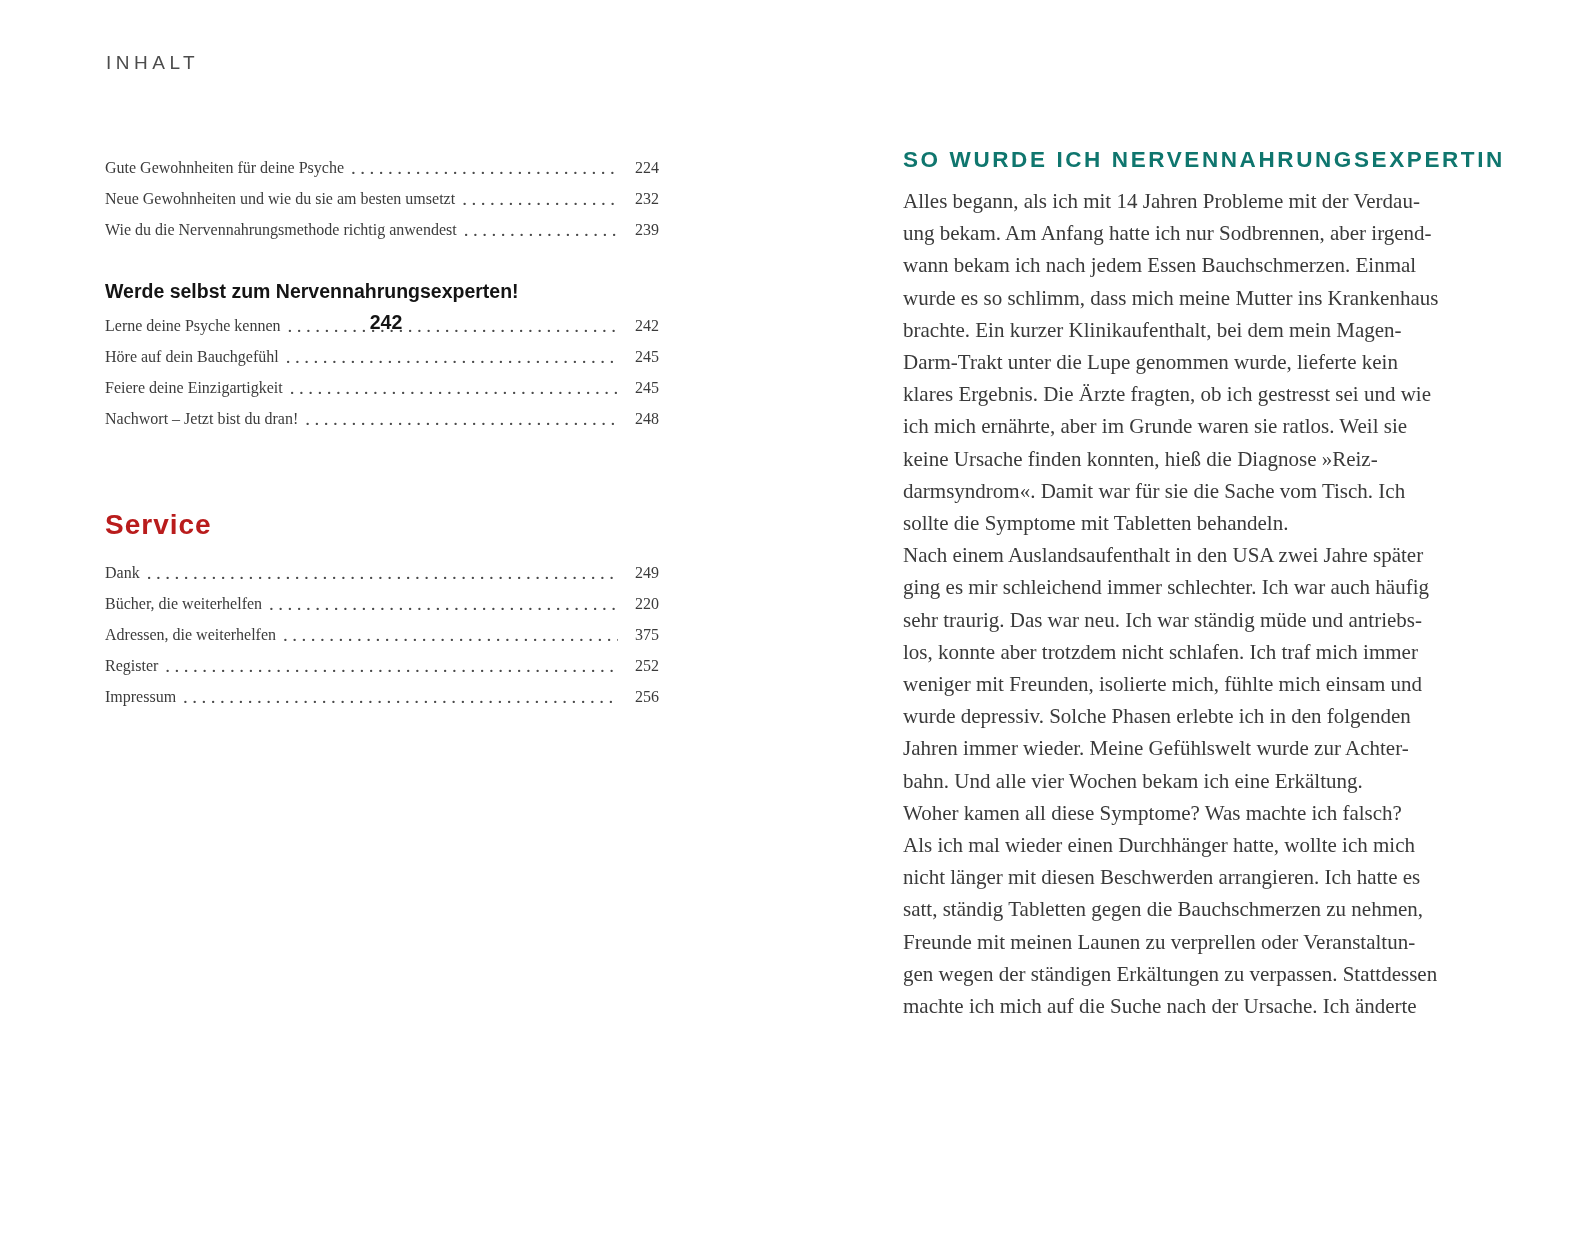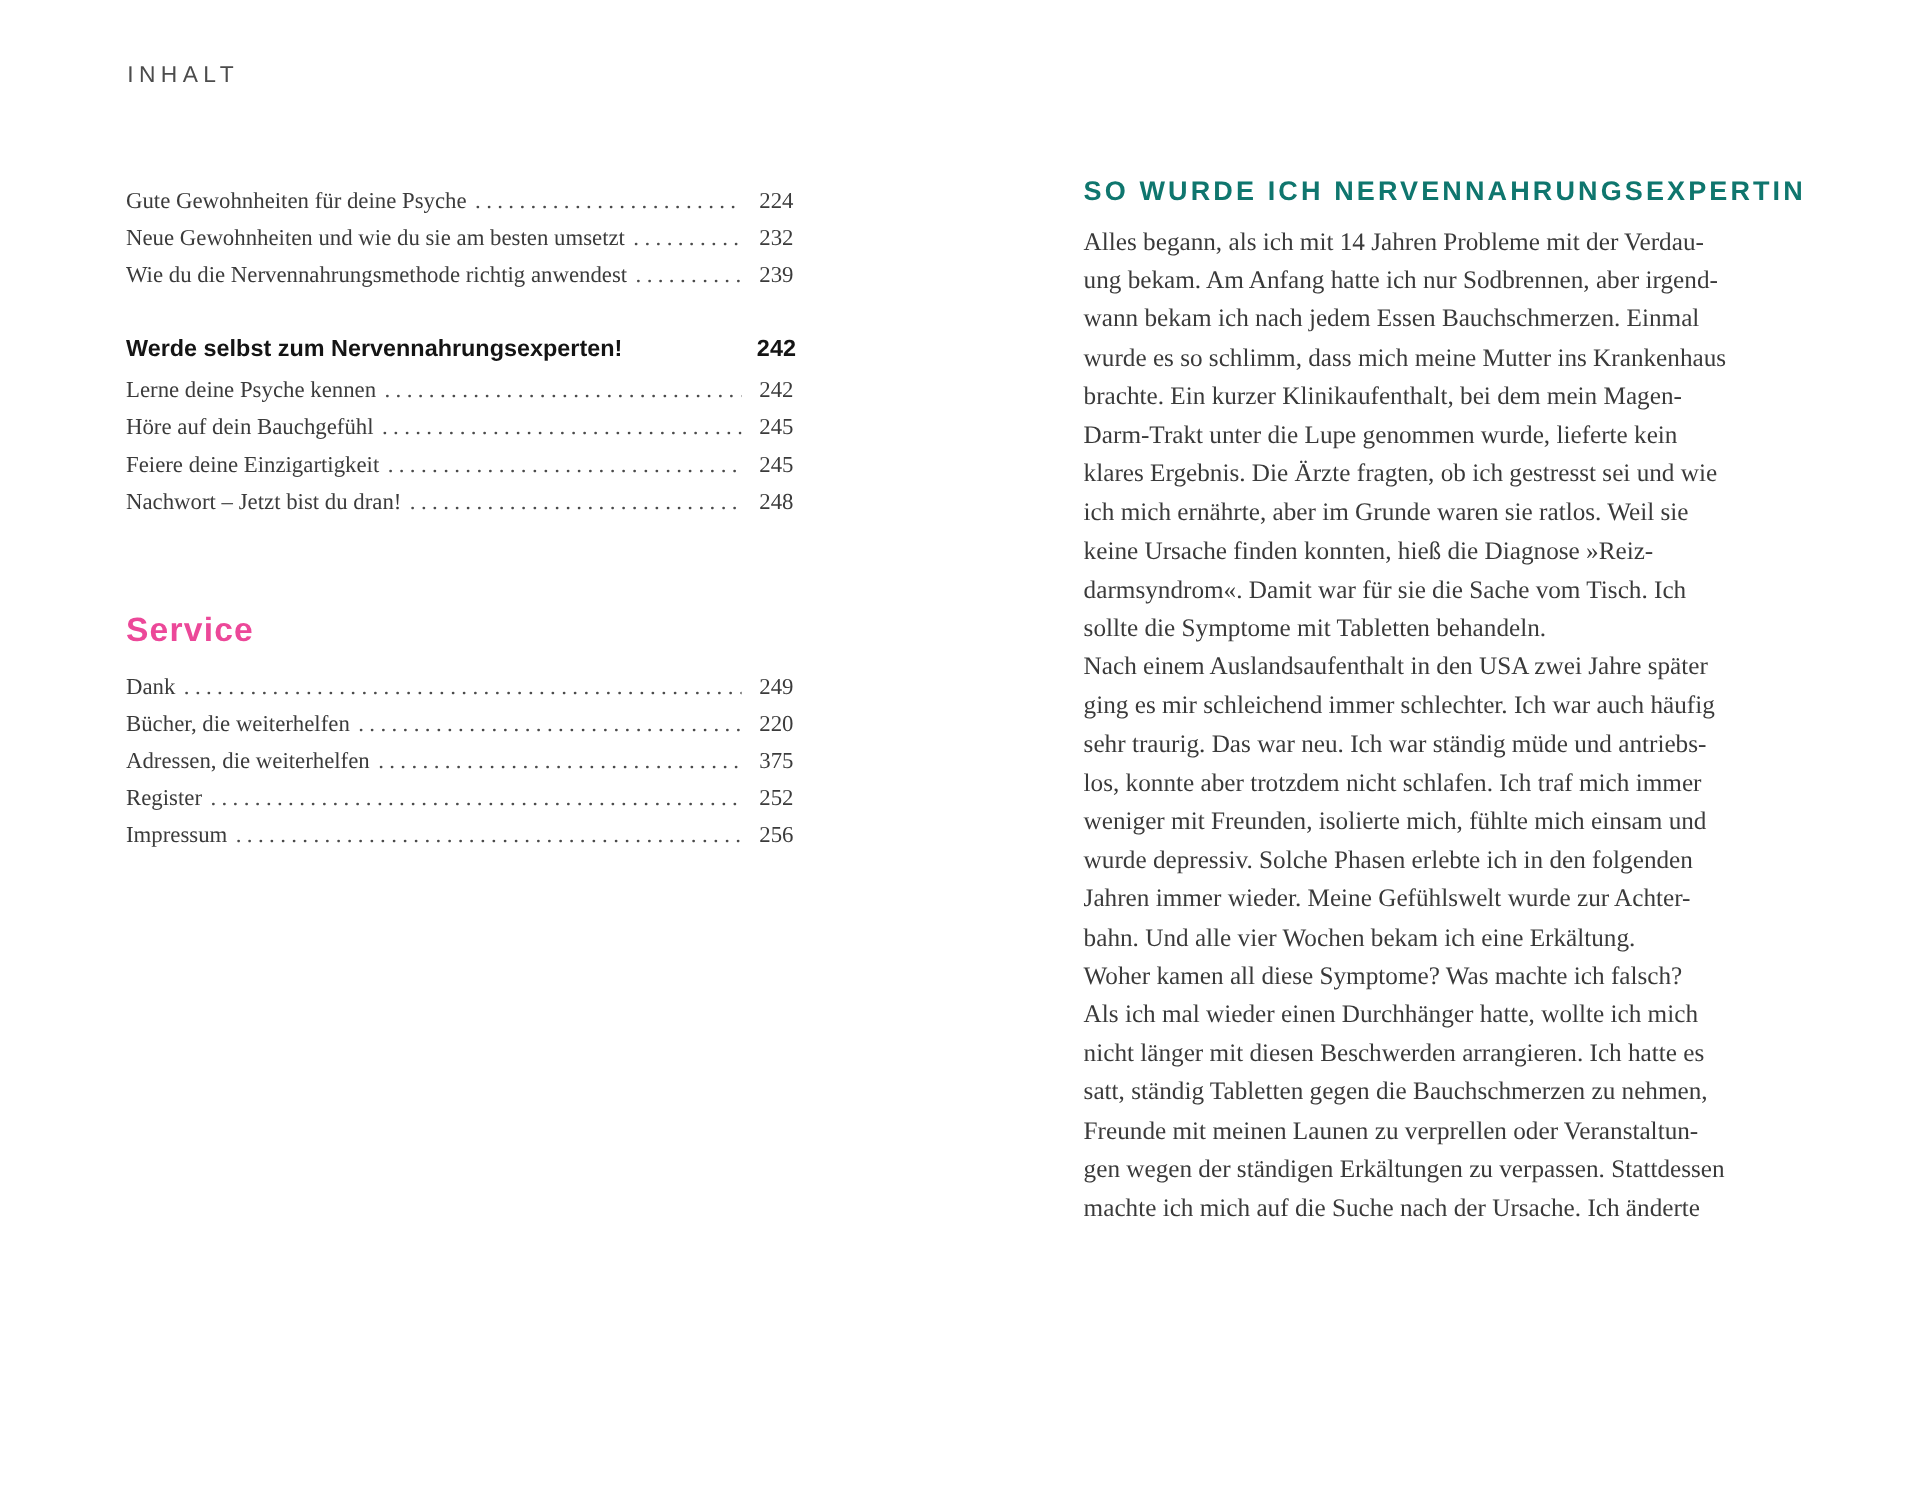--- a/index.html
+++ b/index.html
@@ -20,21 +20,21 @@
     color:#4c4c4c; font-weight:400;
   }
   .toc { position:absolute; left:105px; width:562px; }
   .toc-1 { top:152px; }
   .toc-2 { top:276px; }
   .toc-3 { top:557px; }
 
   .toc-row {
     display:flex;
     height:31px; line-height:31px;
-    font-size:19px;
+    font-size:16px;
   }
   .toc-title { white-space:nowrap; flex:0 0 auto; }
   .leader {
     flex:1 1 auto;
     overflow:hidden;
     margin-left:7px; margin-right:9px;
     white-space:nowrap;
     color:#4a4a4a;
   }
   .leader::after {
@@ -44,30 +44,31 @@
   }
   .toc-page { flex:0 0 auto; min-width:40px; text-align:center; }
 
   .toc-heading-row {
     display:flex;
     height:31px; line-height:31px;
     margin-bottom:3px;
     font-family:"Liberation Sans", sans-serif;
     font-weight:700; font-size:19.5px;
     color:#141414;
+    flex-direction:column;
   }
   .toc-heading-row .spacer { flex:1 1 auto; }
 
   .service-heading {
     position:absolute; left:105px; top:509px;
     margin:0;
     font-family:"Liberation Sans", sans-serif;
     font-weight:700; font-size:28px;
     letter-spacing:1px;
-    color:#ec4899;
+    color:#b91c1c;
   }
 
   
   .chapter-heading {
     position:absolute; left:903px; top:147px;
     margin:0;
     font-family:"Liberation Sans", sans-serif;
     font-weight:700; font-size:22.5px;
     letter-spacing:2.6px;
     color:#0f766e;

